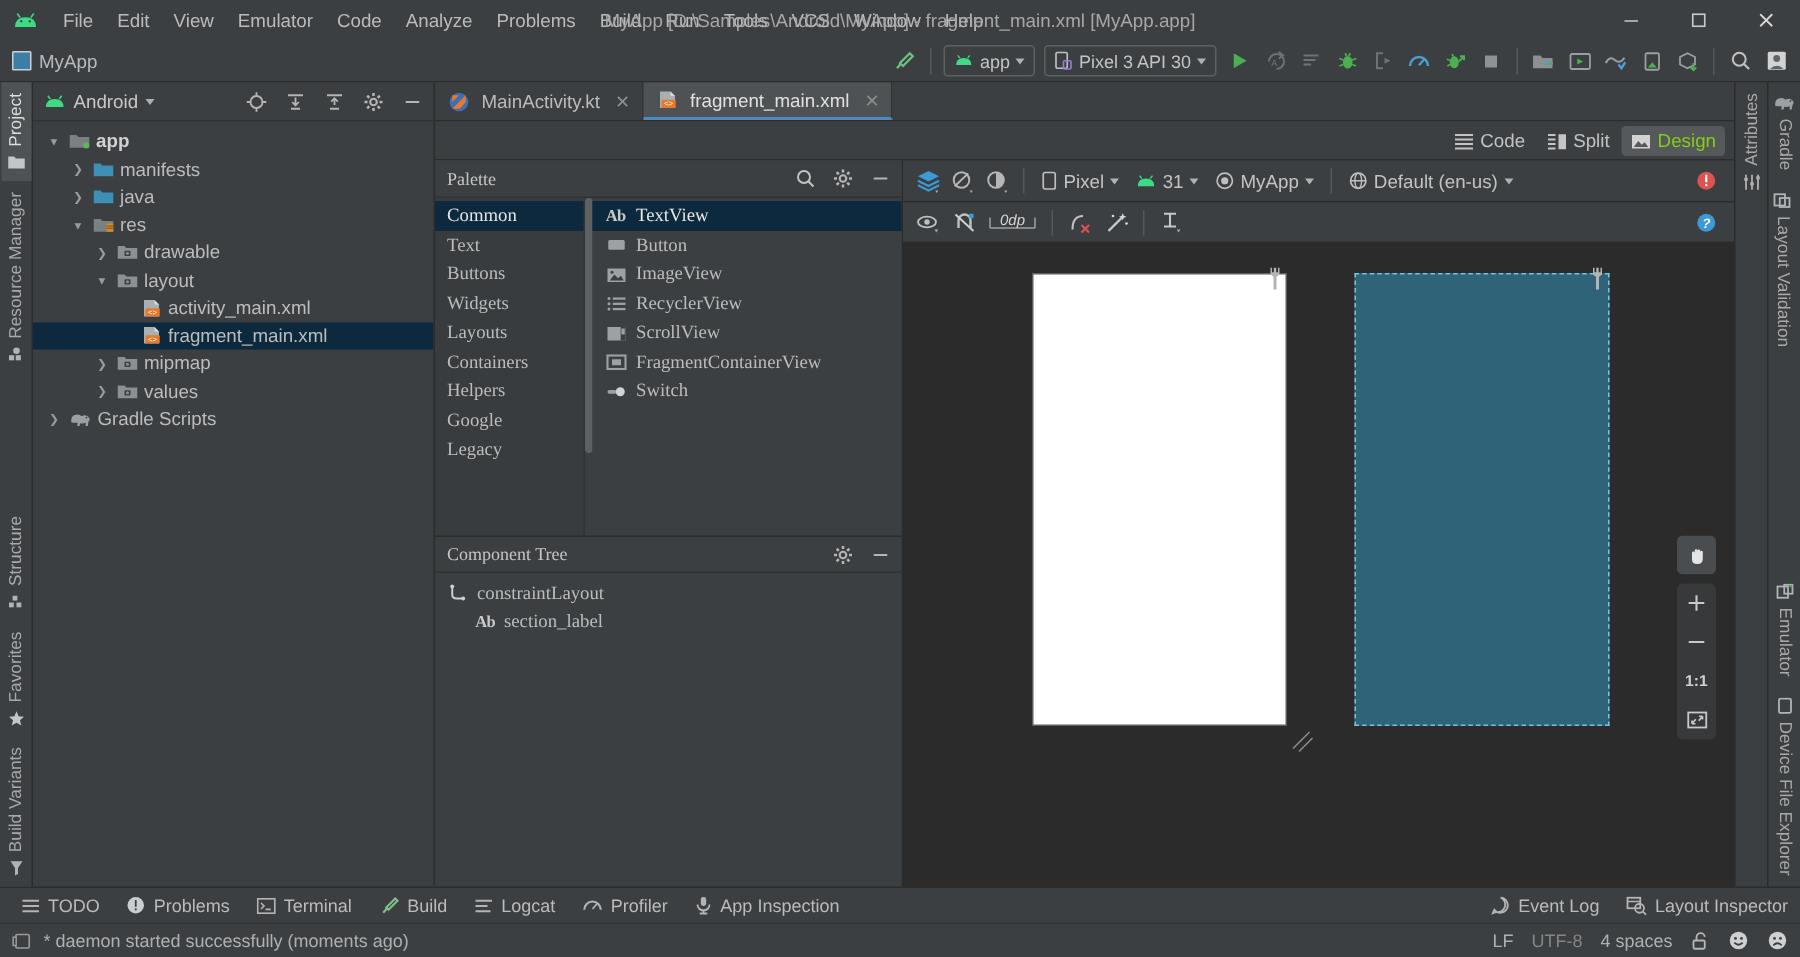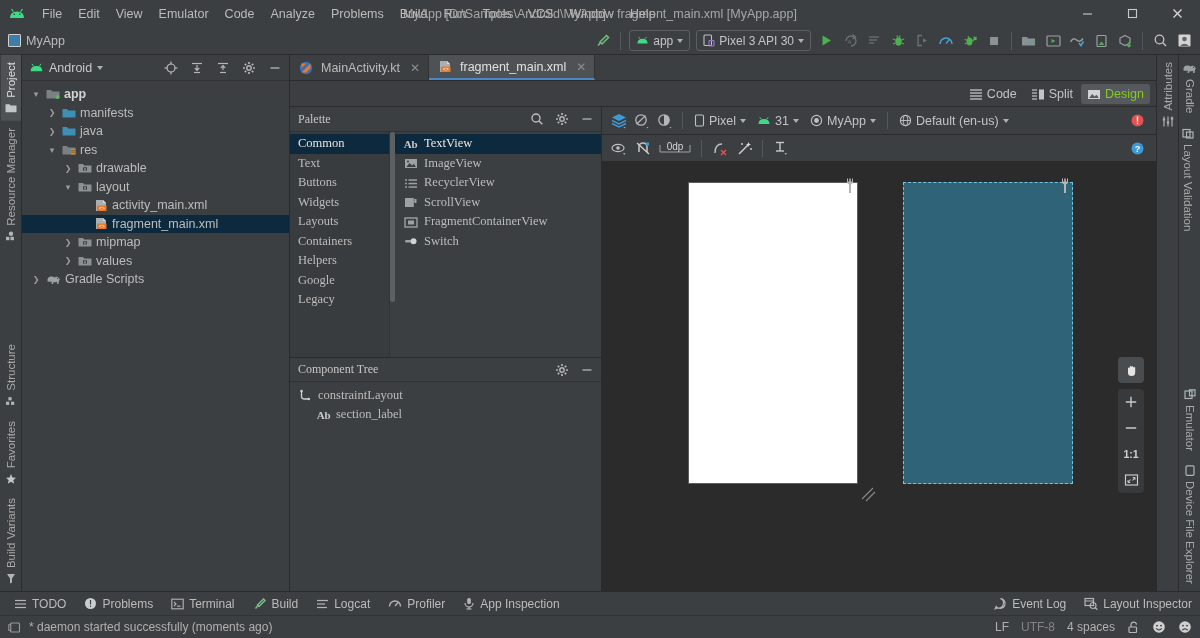--- a/index.html
+++ b/index.html
@@ -99,21 +99,21 @@
   .ab { font-size: 11px; color: #c9c9c9; font-weight: bold; letter-spacing: -0.3px; }
 
   .ct-head { border-top: 1px solid #2b2b2b; }
   .ct-body { flex: 1; background: #3c3f41; padding-top: 4px; overflow: hidden; }
   .ctrow { height: 19px; display: flex; align-items: center; gap: 5px; font-size: 12.5px; color: #bcbcbc; padding-left: 8px; }
 
   
   .surface { flex: 1; display: flex; flex-direction: column; min-width: 0; background: #2b2b2b; }
   .sf-bar { height: 28px; background: #3c3f41; display: flex; align-items: center; padding: 0 8px 0 6px; gap: 1px; border-bottom: 1px solid #2b2b2b; flex: none; }
   .sf-bar2 { height: 27px; background: #3c3f41; display: flex; align-items: center; padding: 0 8px 0 6px; gap: 2px; border-bottom: 1px solid #2b2b2b; flex: none; }
-  .sf-ico { height: 22px; min-width: 22px; display: flex; align-items: center; justify-content: center; border-radius: 2px; padding: 0 2px; color: #c0c0c0; }
+  .sf-ico { height: 22px; min-width: 22px; display: flex; align-items: center; justify-content: center; border-radius: 2px; padding: 0 2px; color: #c0c0c0; font-style: italic; }
   .sf-combo { display: flex; align-items: center; gap: 4px; padding: 2px 5px; border-radius: 2px; font-size: 12.5px; color: #c3c3c3; }
   .vsep { width: 1px; height: 17px; background: #555859; margin: 0 5px; }
   .spacer { flex: 1; }
 
   .canvas { flex: 1; position: relative; background: #2b2b2b; overflow: hidden; text-align: right; }
   .preview { position: absolute; }
   .wrench { position: absolute; color: #b4b4b4; font-size: 13px; }
   .screen { border: 1px solid #5d5d5d; }
   .screen.white { background: #ffffff; }
   .screen.teal { background: #2e6378; border: 1px dashed #77c4de; }
@@ -672,20 +672,28 @@
                 <div class="pcat">Google</div>
                 <div class="pcat">Legacy</div>
               </div>
             <div class="pal-scroll">
                 <i></i>
               </div>
             <div class="pal-items" id="pal-items">
                 <div class="pitem sel">
                   <span class="ab" style="display: flex; width: 15px; justify-content: center;">Ab</span>
                   <span>TextView</span>
+                </div>
+                <div class="pitem">
+                  <span style="display: flex; width: 15px; justify-content: center;">
+                    <svg width="14" height="12" viewBox="0 0 14 12">
+                      <rect x="1.5" y="3" width="11" height="6.5" rx="1" fill="#9ba1a4"></rect>
+                    </svg>
+                  </span>
+                  <span>Button</span>
                 </div>
                 <div class="pitem">
                   <span style="display: flex; width: 15px; justify-content: center;">
                     <svg width="14" height="12" viewBox="0 0 14 12">
                       <rect x="1" y="2" width="12" height="9" fill="#9ba1a4"></rect>
                       <path d="M2.5 10 L5.5 6 L8 8.5 L10 6.8 L11.8 10 Z" fill="#3c3f41"></path>
                       <circle cx="4" cy="4.5" r="1" fill="#3c3f41"></circle>
                     </svg>
                   </span>
                   <span>ImageView</span>

